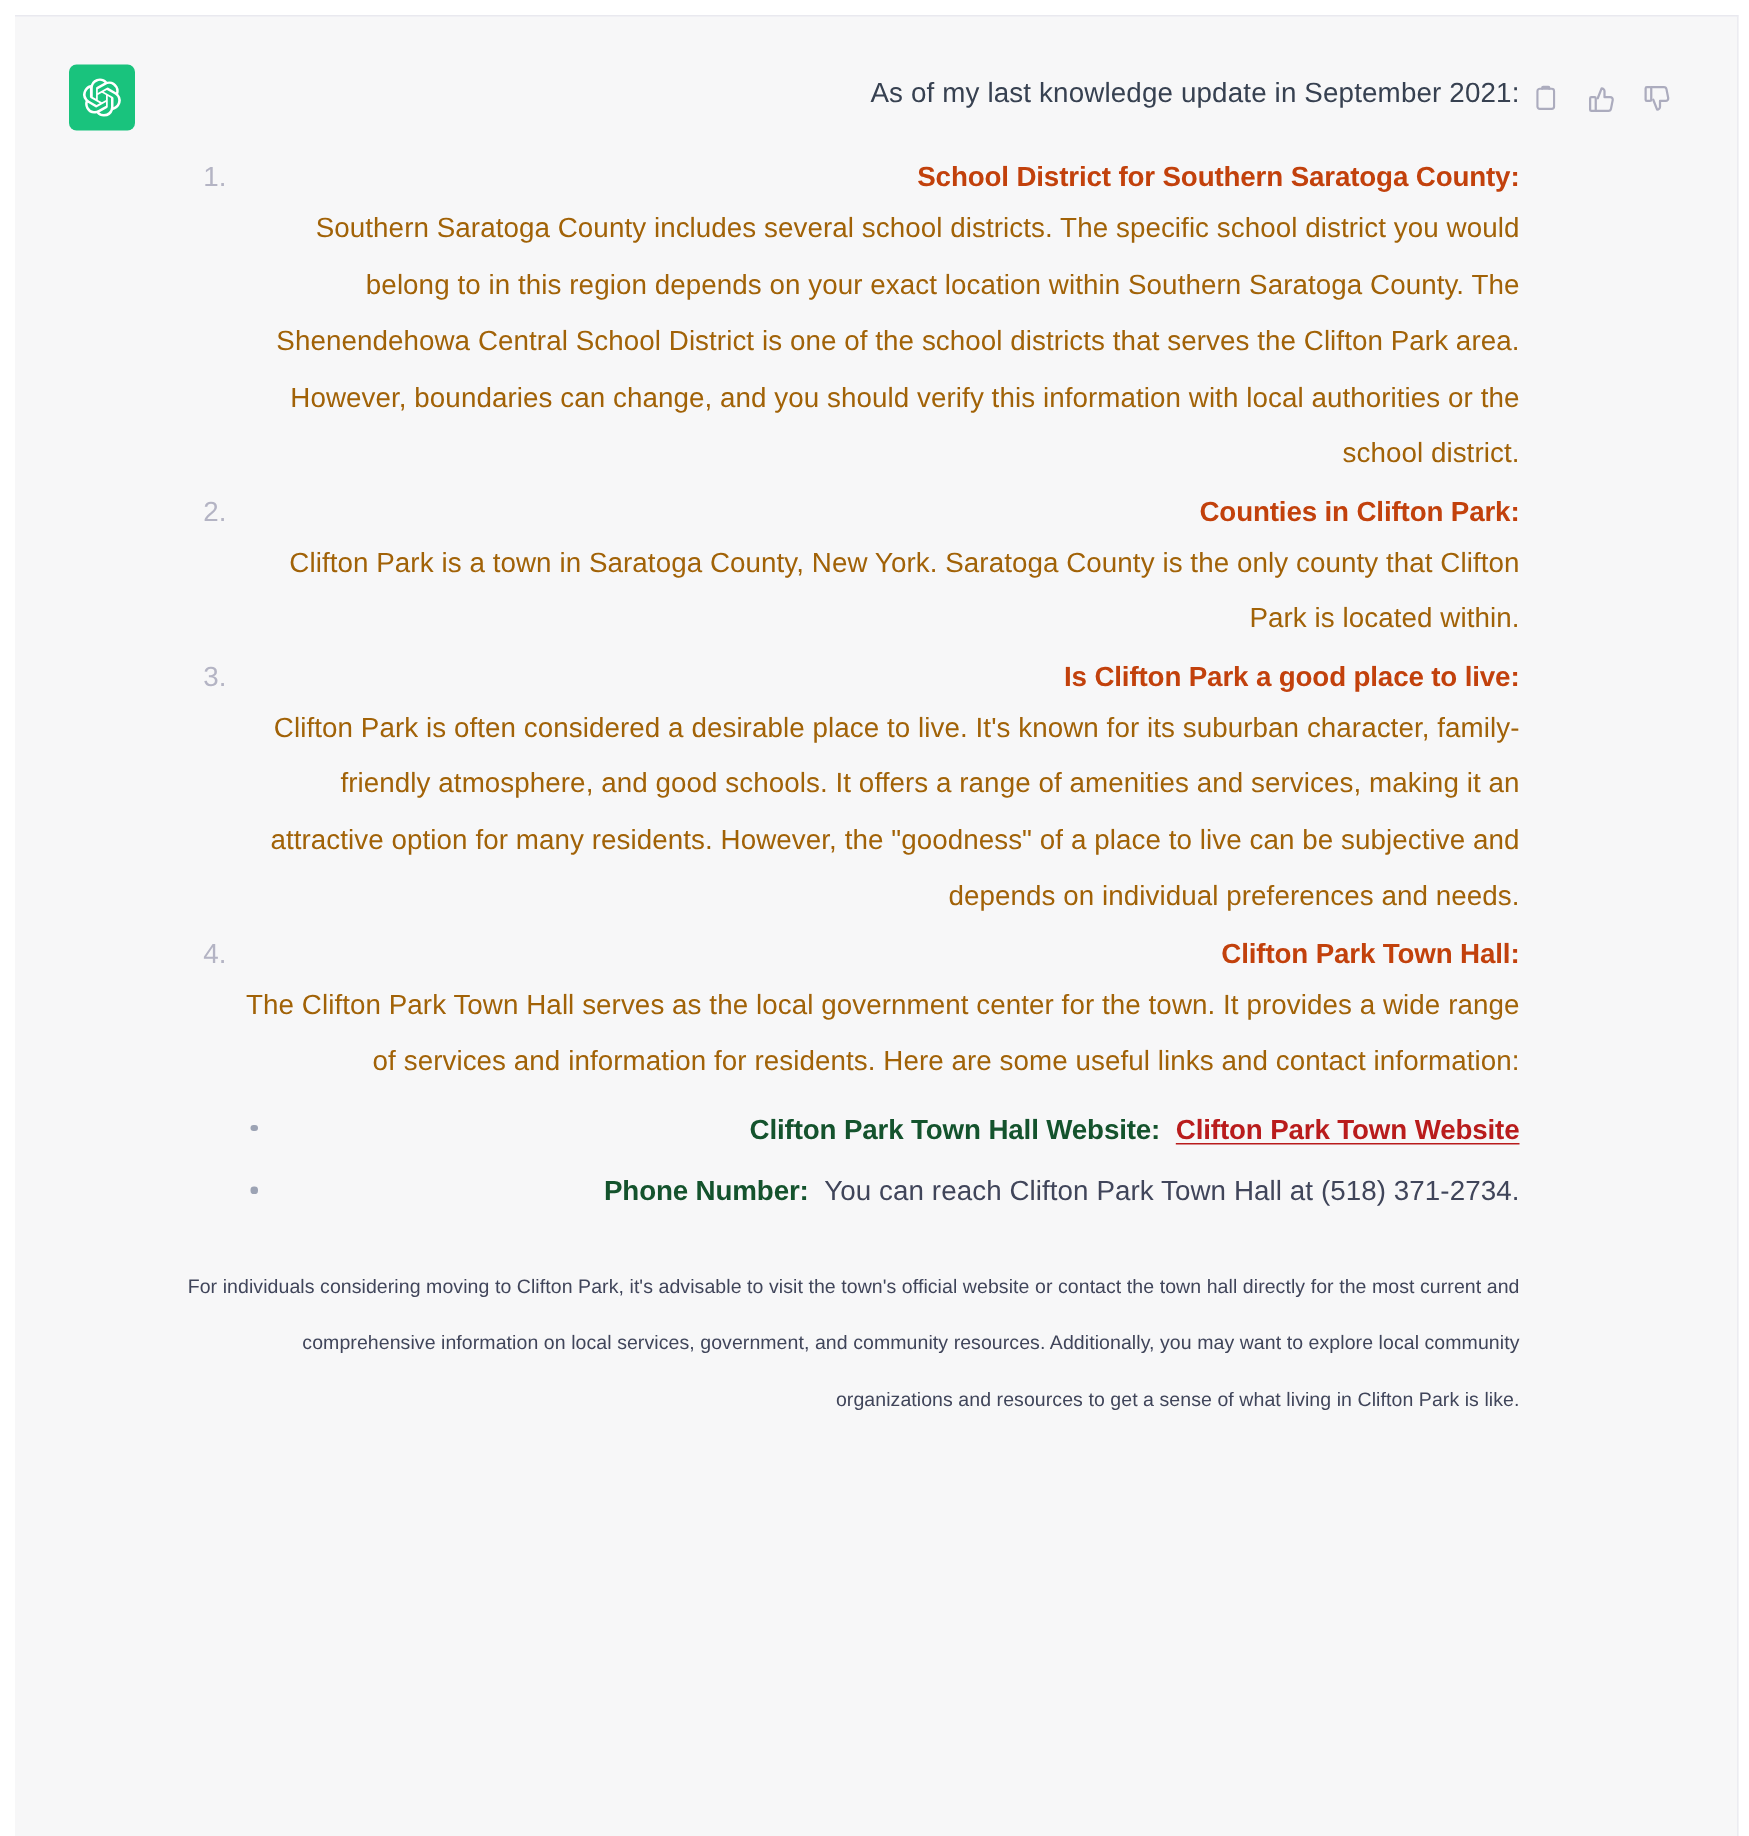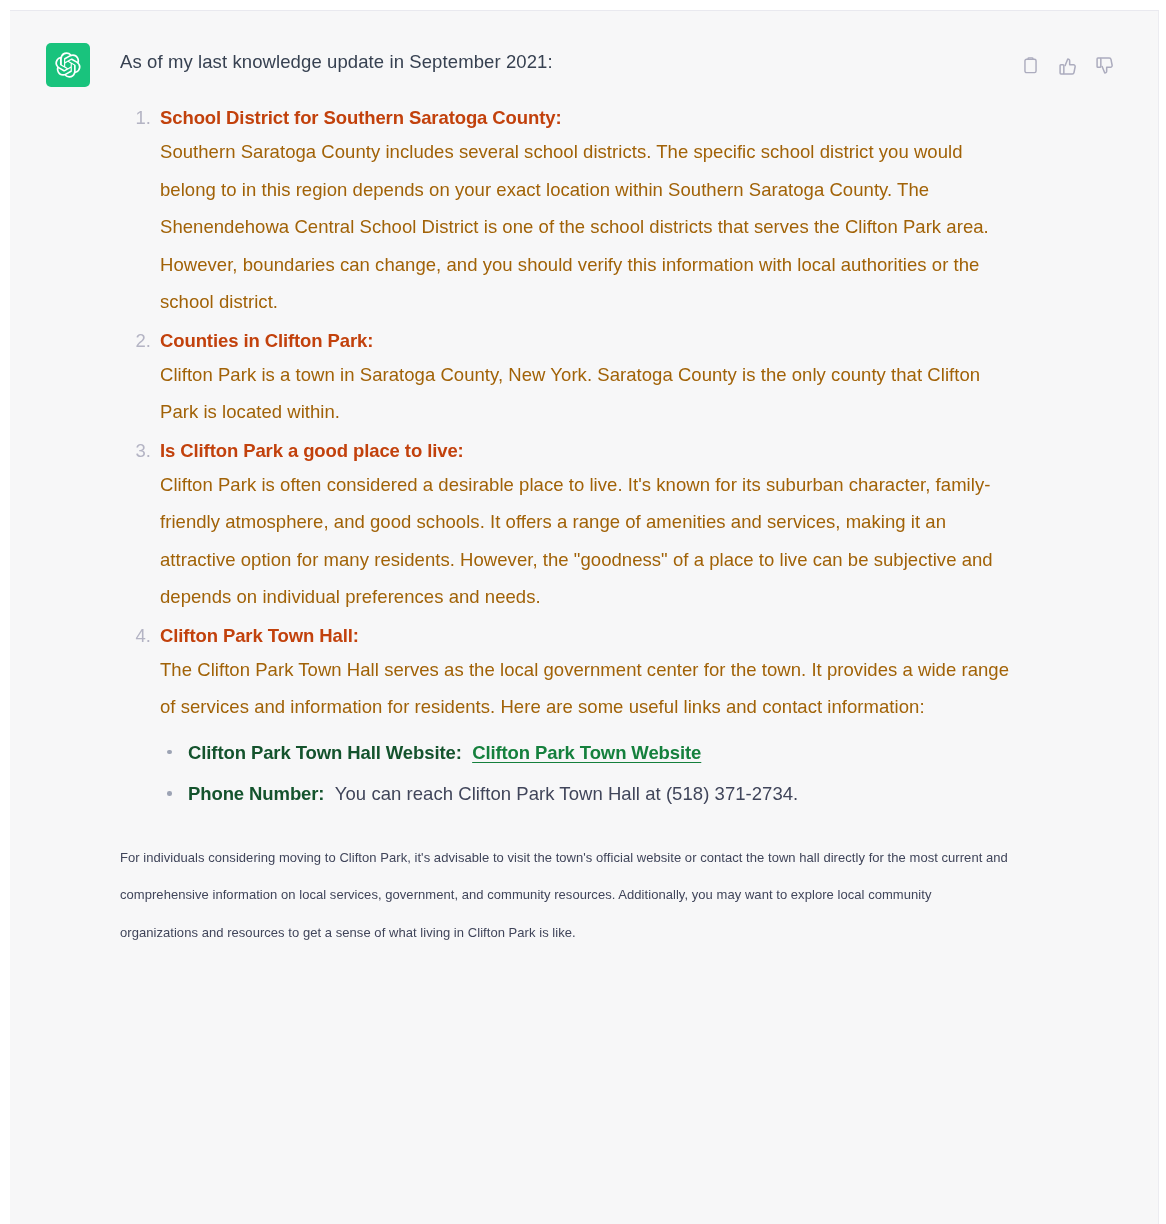--- a/index.html
+++ b/index.html
@@ -10,20 +10,21 @@
     background: #ffffff;
     font-family: "Liberation Sans", sans-serif;
   }
 
   #app {
     position: relative;
     width: 1166px;
     height: 1224px;
     background: #ffffff;
     overflow: hidden;
+    text-align: right;
   }
 
   
   .message-block {
     position: absolute;
     left: 10px;
     top: 10px;
     width: 1149px;
     height: 1214px;
     background: #f7f7f8;
@@ -153,21 +154,21 @@
     border-radius: 50%;
     background: #9ca3b4;
   }
   ul.sub-list b, .item-body b, .bullet-label {
     font-weight: bold;
     color: #14532d;
     letter-spacing: -0.1px;
   }
 
   .inline-link {
-    color: #15803d;
+    color: #b91c1c;
     font-weight: bold;
     text-decoration: underline;
     text-underline-offset: 3px;
     cursor: pointer;
     letter-spacing: -0.1px;
   }
 
   .closing {
     font-size: 13px;
     line-height: 37.5px;

